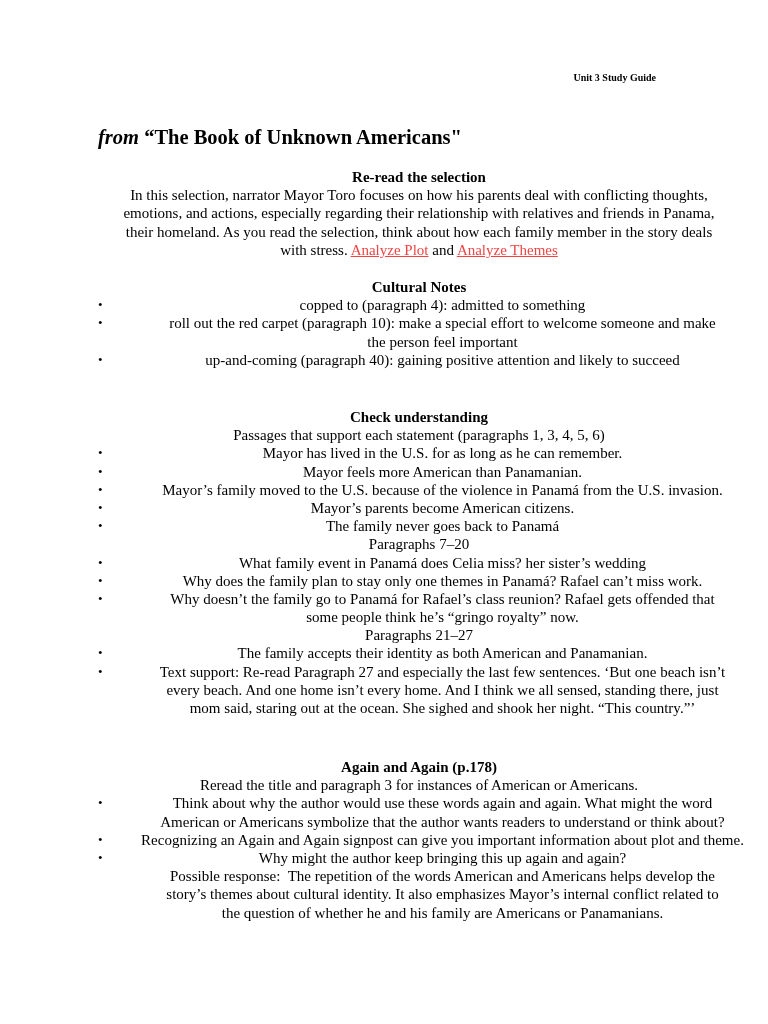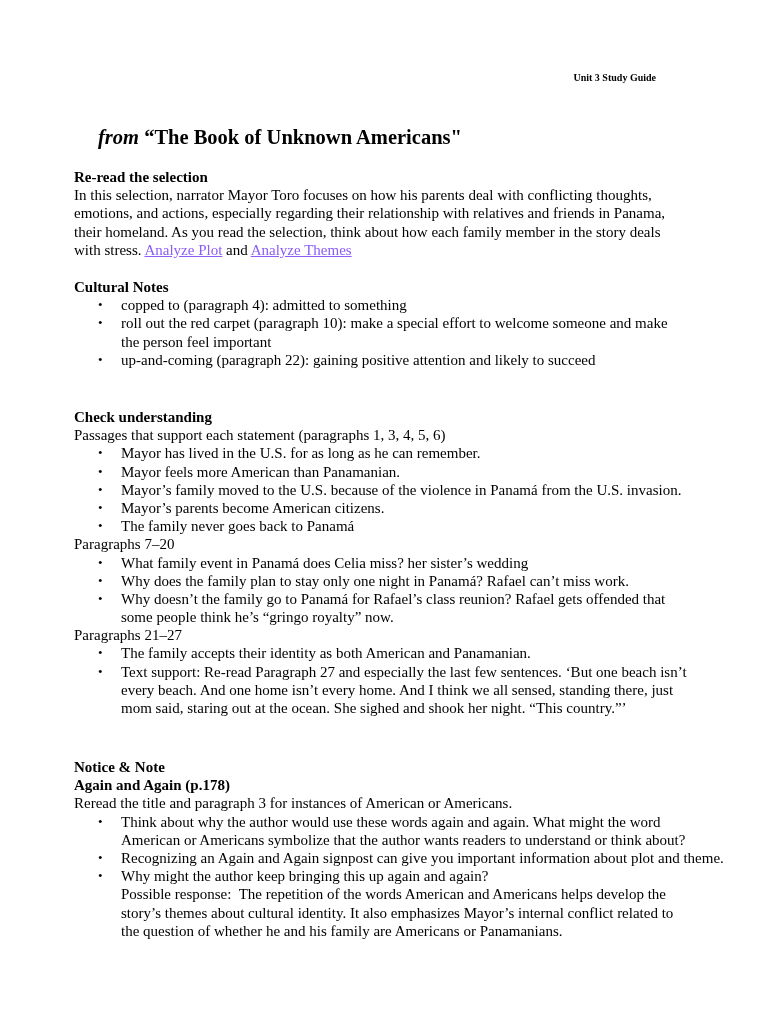--- a/index.html
+++ b/index.html
@@ -10,30 +10,30 @@
   }
   .title {
     position: absolute; left: 0; top: 69px; width: 656px; text-align: right;
     font-weight: bold; font-size: 10px;
   }
   .h1 {
     position: absolute; left: 74px; top: 125px;
     font-size: 20.5px; font-weight: bold; line-height: 24px; margin-left: 24px;
   }
   .h1 i { font-style: italic; }
-  .block { position: absolute; left: 74px; width: 690px; }
+  .block { position: absolute; left: 74px; width: 690px; text-align: center; }
   .b { font-weight: bold; }
   .line { white-space: nowrap; height: 18.2px; }
   ul { list-style: none; margin: 0; padding: 0; }
   li { position: relative; padding-left: 47px; }
   li::before {
     content: "•"; position: absolute; left: 24px; top: 0; font-size: 13px;
   }
   .it { }
-  a { color: #8b5cf6; text-decoration: underline; }
+  a { color: #ef4444; text-decoration: underline; }
 </style>
 </head>
 <body>
 
 <div class="title">Unit 3 Study Guide</div>
 
 <div class="h1">
   <i>from</i>
   <span>“The Book of Unknown Americans"</span>
 </div>
@@ -52,21 +52,21 @@
   <div class="line b">Cultural Notes</div>
   <ul>
     <li>
         <div class="line">copped to (paragraph 4): admitted to something</div>
       </li>
     <li>
       <div class="line">roll out the red carpet (paragraph 10): make a special effort to welcome someone and make</div>
       <div class="line">the person feel important</div>
     </li>
     <li>
-        <div class="line">up-and-coming (paragraph 22): gaining positive attention and likely to succeed</div>
+        <div class="line">up-and-coming (paragraph 40): gaining positive attention and likely to succeed</div>
       </li>
   </ul>
 </div>
 
 <div class="block" style="top:408px;">
   <div class="line b">Check understanding</div>
   <div class="line">Passages that support each statement (paragraphs 1, 3, 4, 5, 6)</div>
   <ul>
     <li>
         <div class="line">Mayor has lived in the U.S. for as long as he can remember.</div>
@@ -83,42 +83,41 @@
     <li>
         <div class="line">The family never goes back to Panamá</div>
       </li>
   </ul>
   <div class="line">Paragraphs 7–20</div>
   <ul>
     <li>
         <div class="line"><span>What family event in Panamá does Celia miss? </span><span class="it">her sister’s wedding</span></div>
       </li>
     <li>
-        <div class="line"><span>Why does the family plan to stay only one night in Panamá? </span><span class="it">Rafael can’t miss work.</span></div>
+        <div class="line"><span>Why does the family plan to stay only one themes in Panamá? </span><span class="it">Rafael can’t miss work.</span></div>
       </li>
     <li>
       <div class="line"><span>Why doesn’t the family go to Panamá for Rafael’s class reunion? </span><span class="it">Rafael gets offended that</span></div>
       <div class="line it">some people think he’s “gringo royalty” now.</div>
     </li>
   </ul>
   <div class="line">Paragraphs 21–27</div>
   <ul>
     <li>
         <div class="line">The family accepts their identity as both American and Panamanian.</div>
       </li>
     <li>
       <div class="line"><span>Text support: Re-read Paragraph 27 and especially the last few sentences. </span><span class="it">‘But one beach isn’t</span></div>
       <div class="line it">every beach. And one home isn’t every home. And I think we all sensed, standing there, just</div>
       <div class="line it">mom said, staring out at the ocean. She sighed and shook her night. “This country.”’</div>
     </li>
   </ul>
 </div>
 
 <div class="block" style="top:758px;">
-  <div class="line b">Notice &amp; Note</div>
   <div class="line b">Again and Again (p.178)</div>
   <div class="line"><span>Reread the title and paragraph 3 for instances of </span><span class="it">American</span><span> or </span><span class="it">Americans</span><span>.</span></div>
   <ul>
     <li>
       <div class="line">Think about why the author would use these words again and again. What might the word</div>
       <div class="line">American or Americans symbolize that the author wants readers to understand or think about?</div>
     </li>
     <li>
         <div class="line">Recognizing an Again and Again signpost can give you important information about plot and theme.</div>
       </li>

